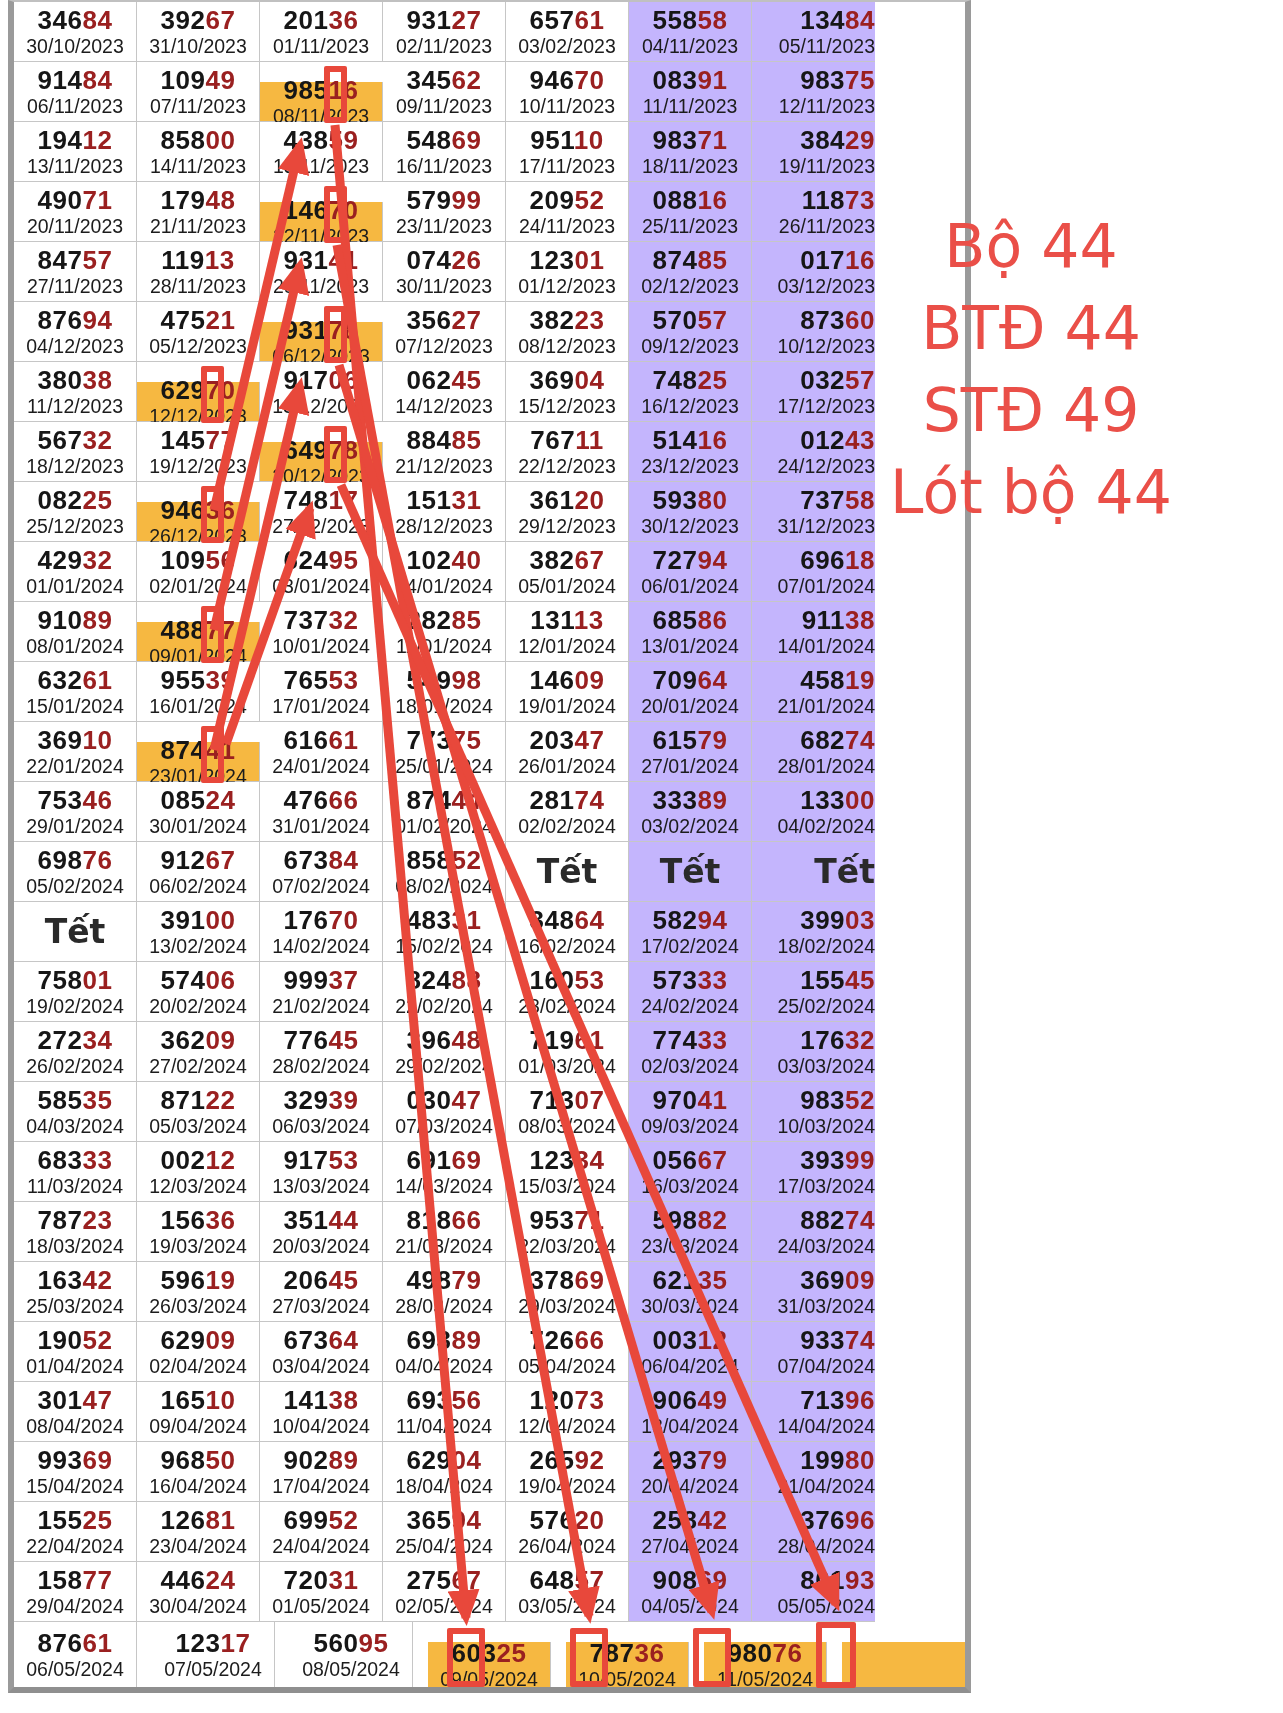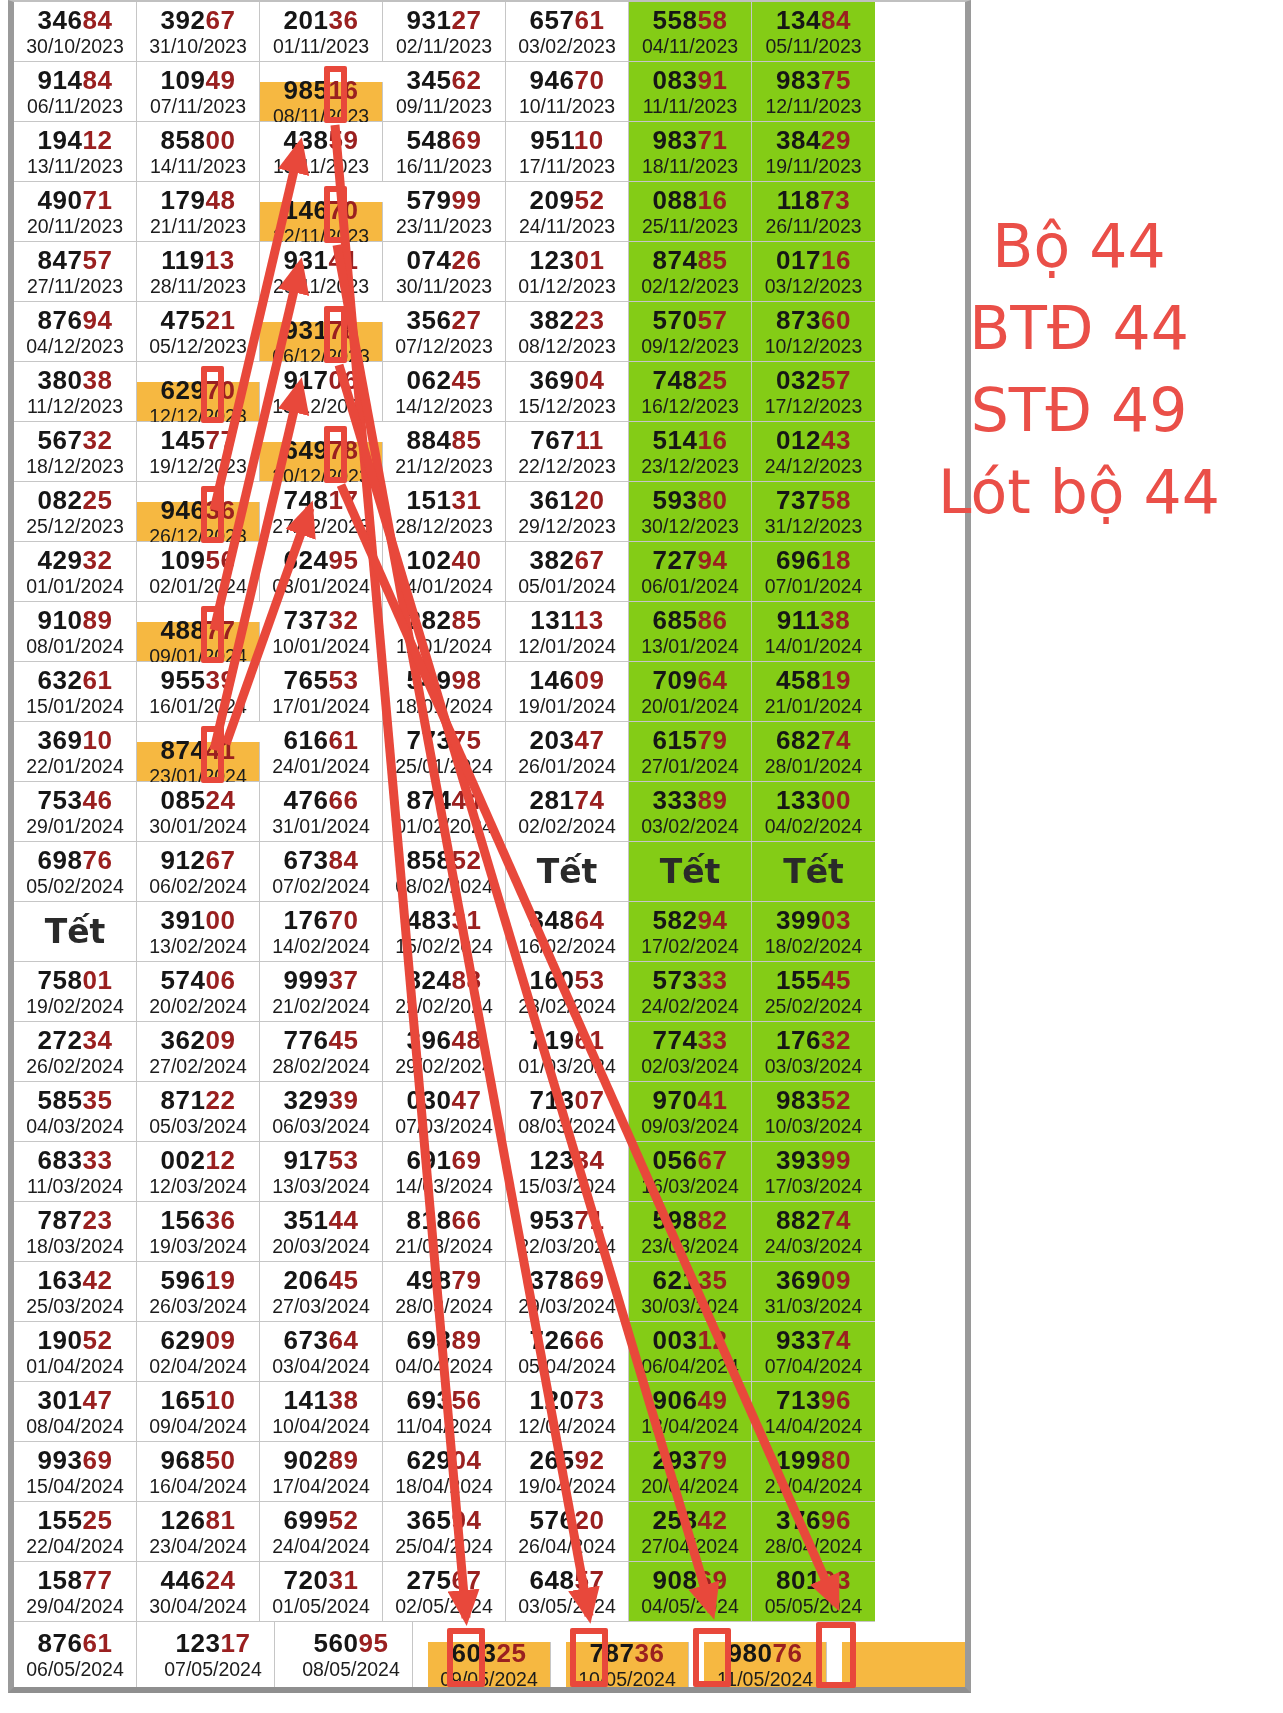--- a/index.html
+++ b/index.html
@@ -15,38 +15,38 @@
     background:#fff;
   }
   .row{display:flex;height:60px;}
   .row.last{height:65px;gap:15px;}
   .cell{
     width:123px;box-sizing:border-box;
     border-right:1px solid #c6c6c6;border-bottom:1px solid #c6c6c6;
     display:flex;flex-direction:column;align-items:center;justify-content:center;
     gap:1px;background:#fff;
   }
-  .cell.c-last{border-right:none;}
+  .cell.c-last{border-right:none;align-items:flex-end;}
   .row.last .cell{border-bottom:none;}
-  .cell.green{background:#84cc16;}
+  .cell.green{background:#c4b5fd;}
   .cell.orange{background:#f6b841;margin-top:20px;}
   .num{font-weight:bold;font-size:26px;line-height:28px;letter-spacing:.5px;white-space:nowrap;}
   .num .nb{color:#161616;}
   .num .nr{color:#9a2020;}
   .date{font-size:19.5px;line-height:22px;color:#1c1c1c;white-space:nowrap;}
   .tet{font-weight:bold;font-size:33px;color:#2a2a2a;font-family:"DejaVu Sans",sans-serif;}
   
   .mark-box{
     position:absolute;border:6px solid #e8483b;box-sizing:border-box;
     border-radius:2px;z-index:30;
   }
   #arrow-layer{position:absolute;left:0;top:0;z-index:25;pointer-events:none;}
   
   #note-block{
-    position:absolute;left:904px;top:205px;width:350px;
+    position:absolute;left:856px;top:205px;width:350px;
     text-align:center;color:#ea4f48;
     font-family:"DejaVu Sans","Liberation Sans",sans-serif;
     font-size:60px;line-height:82px;font-weight:400;white-space:nowrap;
   }
 </style>
 </head>
 <body>
 
 <div id="table-frame">
     <div class="row">

